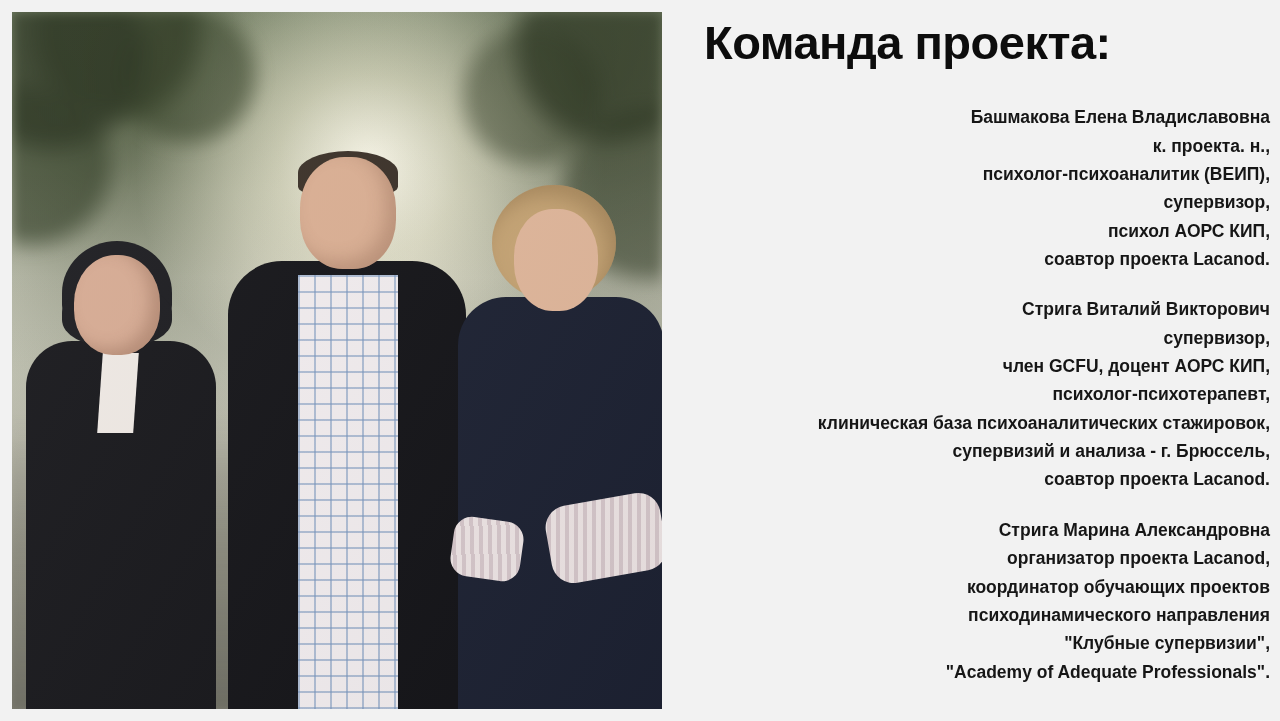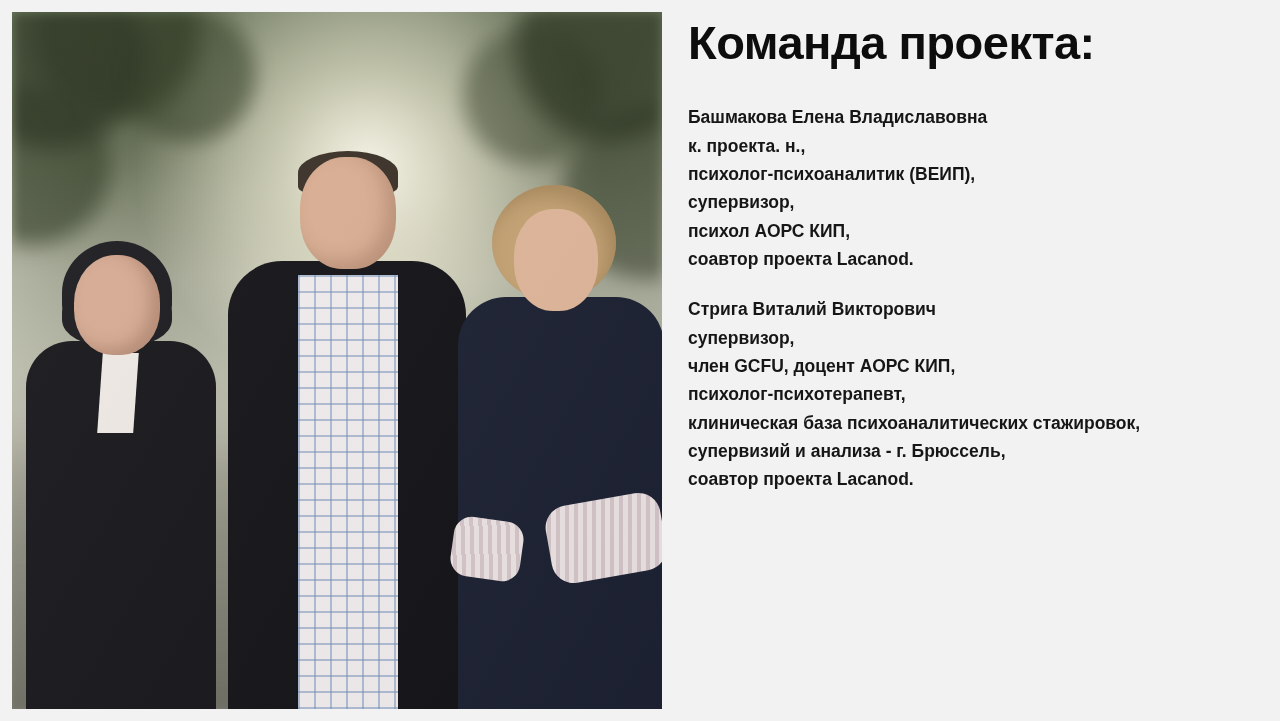--- a/index.html
+++ b/index.html
@@ -164,21 +164,21 @@
   }
   .photo-grain {
     position: absolute; inset: 0;
     background: linear-gradient(120deg, rgba(255,255,255,0.06), rgba(0,0,0,0.05));
     pointer-events: none;
   }
 
   
   .text-panel {
     position: absolute;
-    left: 688px;
+    left: 704px;
     top: 0;
     width: 566px;
     height: 721px;
     padding-top: 18px;
   }
   .title {
     font-size: 47px;
     font-weight: 700;
     letter-spacing: -0.5px;
     color: #0d0d0d;
@@ -187,20 +187,21 @@
   }
   .block {
     margin-bottom: 22px;
   }
   .block .line {
     font-size: 17.5px;
     font-weight: 700;
     line-height: 1.62;
     color: #161616;
     white-space: nowrap;
+    text-align: right;
   }
 </style>
 </head>
 <body>
 
 <div class="slide">
 
   <div class="photo-panel">
     <div class="photo"></div>
     <div class="foliage"></div>
@@ -246,15 +247,23 @@
     <div class="block">
       <div class="line">Стрига Виталий Викторович</div>
       <div class="line">супервизор,</div>
       <div class="line">член GCFU, доцент АОРС КИП,</div>
       <div class="line">психолог-психотерапевт,</div>
       <div class="line">клиническая база психоаналитических стажировок,</div>
       <div class="line">супервизий и анализа - г. Брюссель,</div>
       <div class="line">соавтор проекта Lacanod.</div>
     </div>
 
+    <div class="block">
+      <div class="line">Стрига Марина Александровна</div>
+      <div class="line">организатор проекта Lacanod,</div>
+      <div class="line">координатор обучающих проектов</div>
+      <div class="line">психодинамического направления</div>
+      <div class="line">"Клубные супервизии",</div>
+      <div class="line">"Academy of Adequate Professionals".</div>
+    </div>
   </div>
 
 </div>
 
 </body></html>

